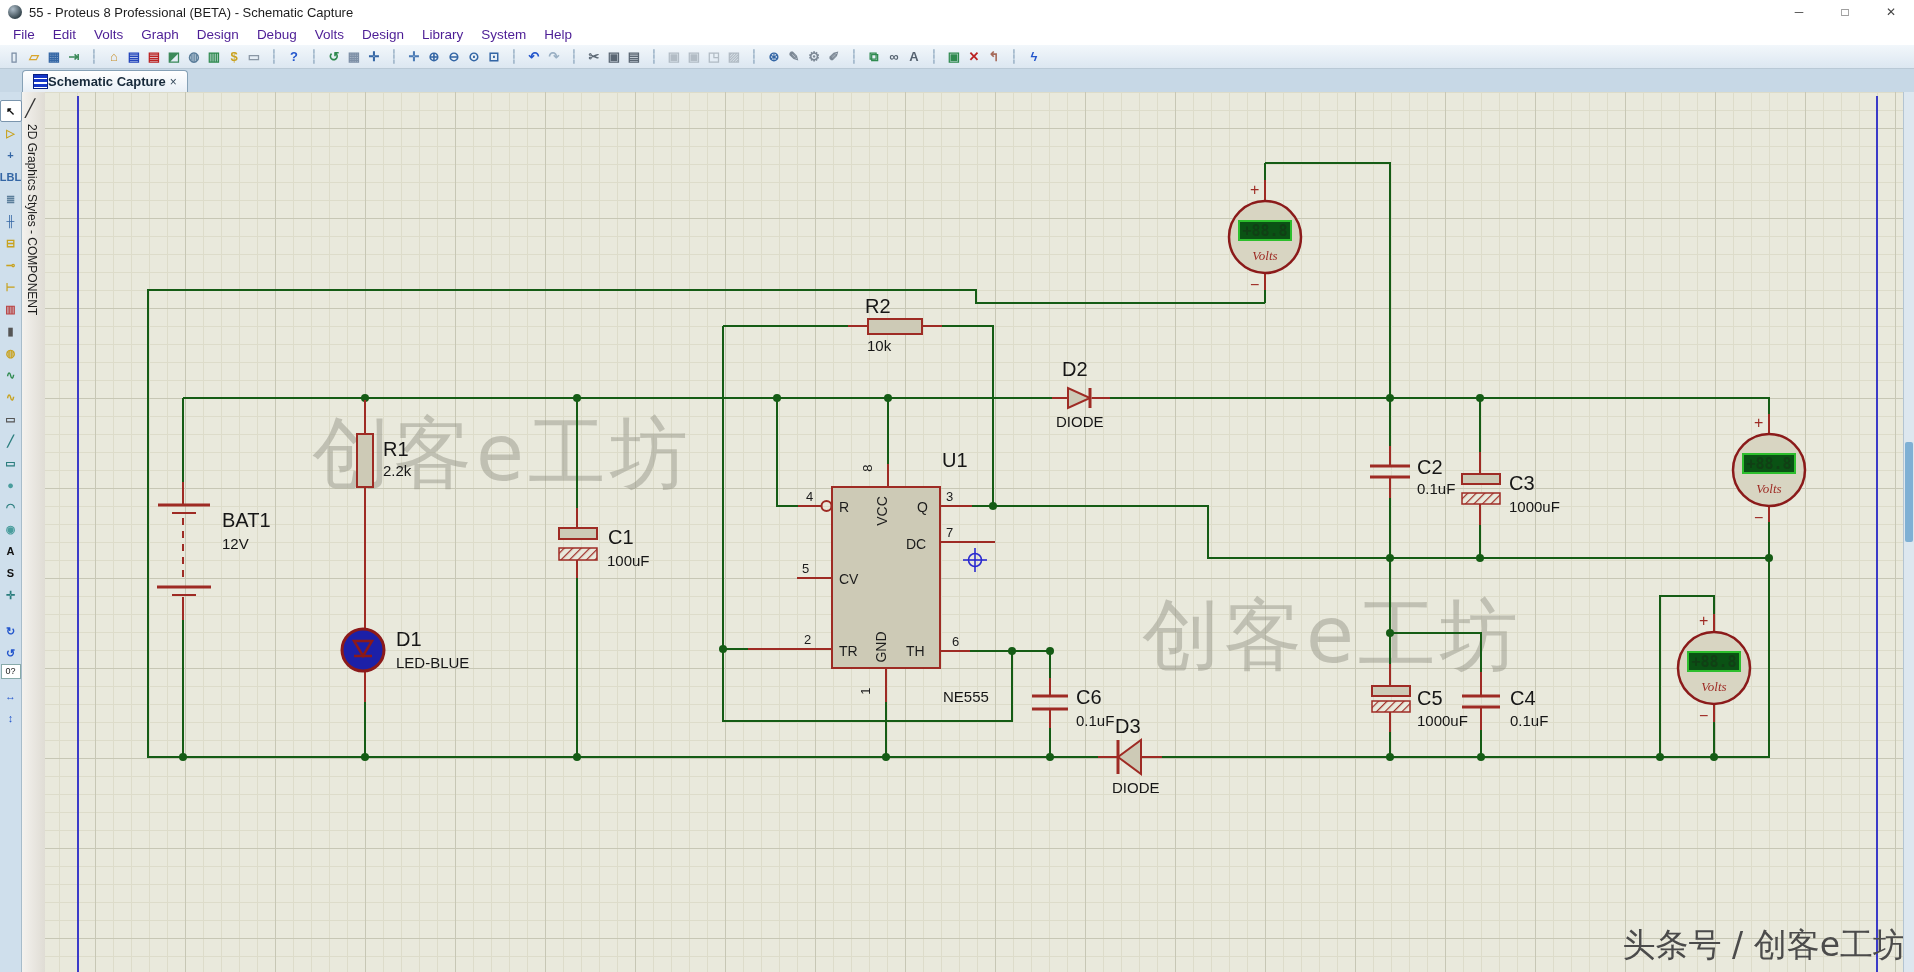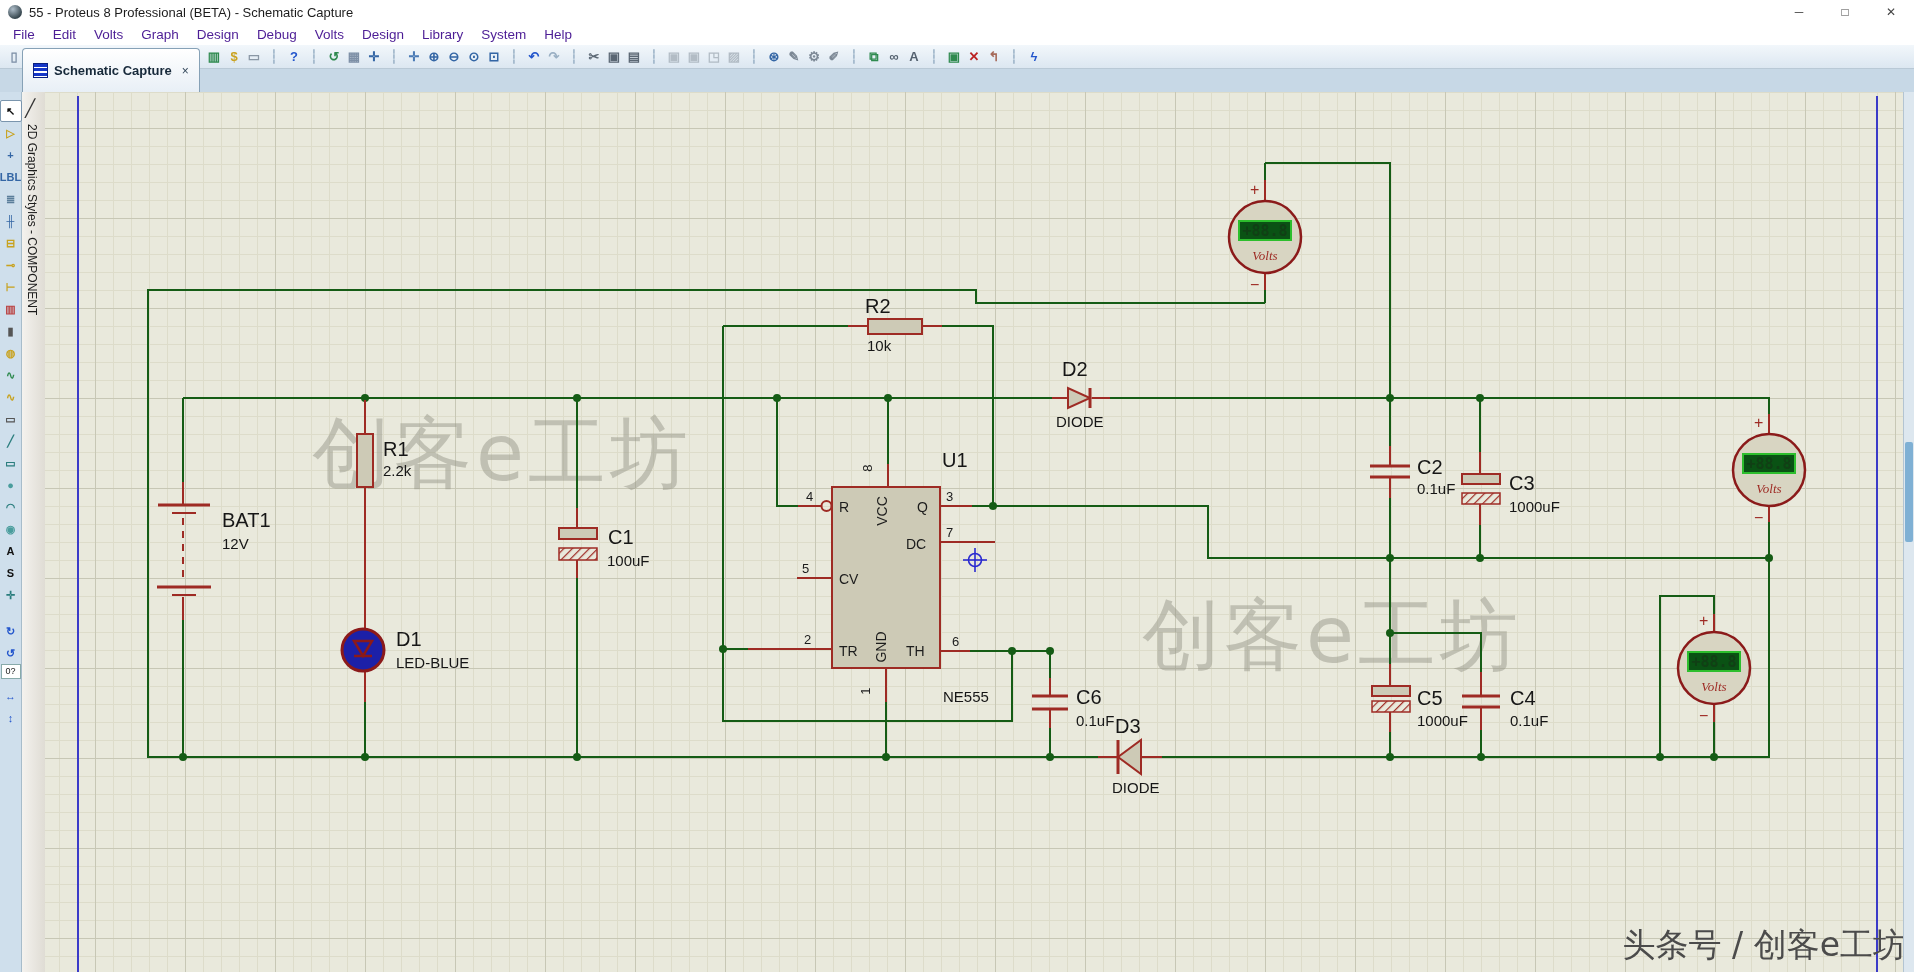--- a/index.html
+++ b/index.html
@@ -20,22 +20,22 @@
   .mi{font-size:13.5px;color:#4c1d95;padding:2px 9px;}
   
   .toolbar{position:absolute;left:0;top:45px;width:100%;height:24px;
            background:linear-gradient(#f2f7fb,#dce7f1);border-bottom:1px solid #b9c9d6;
            display:flex;align-items:center;padding-left:4px;box-sizing:border-box;}
   .tbi{width:20px;height:20px;display:flex;align-items:center;justify-content:center;
        font-size:13px;font-weight:bold;}
   
   .tabbar{position:absolute;left:0;top:69px;width:100%;height:23px;background:#c7d8e6;
           border-bottom:1px solid #8fa9bd;display:flex;align-items:flex-end;}
-  .tab{margin-left:22px;display:inline-flex;align-items:center;gap:6px;height:21px;
-       padding:11px 10px;background:linear-gradient(#ffffff,#e8eff6);
+  .tab{margin-left:22px;display:inline-flex;align-items:center;height:21px;
+       padding:0 10px;background:linear-gradient(#ffffff,#e8eff6);
        border:1px solid #86a1b6;border-bottom:none;border-radius:4px 4px 0 0;}
   .isis-ico{width:13px;height:13px;background:repeating-linear-gradient(180deg,#1536c8 0 3px,#ffffff 3px 4.5px);
             border:1px solid #0a1f80;}
   .tab-label{font-size:13px;font-weight:bold;color:#17293a;}
   .tab-close{font-size:12px;color:#33475a;margin-left:4px;}
   
   .leftbar{position:absolute;left:0;top:92px;width:22px;bottom:0;background:#cfdfec;
            border-right:1px solid #a7bcca;display:flex;flex-direction:column;align-items:center;
            padding-top:8px;box-sizing:border-box;}
   .lti{width:20px;height:20px;display:flex;align-items:center;justify-content:center;

